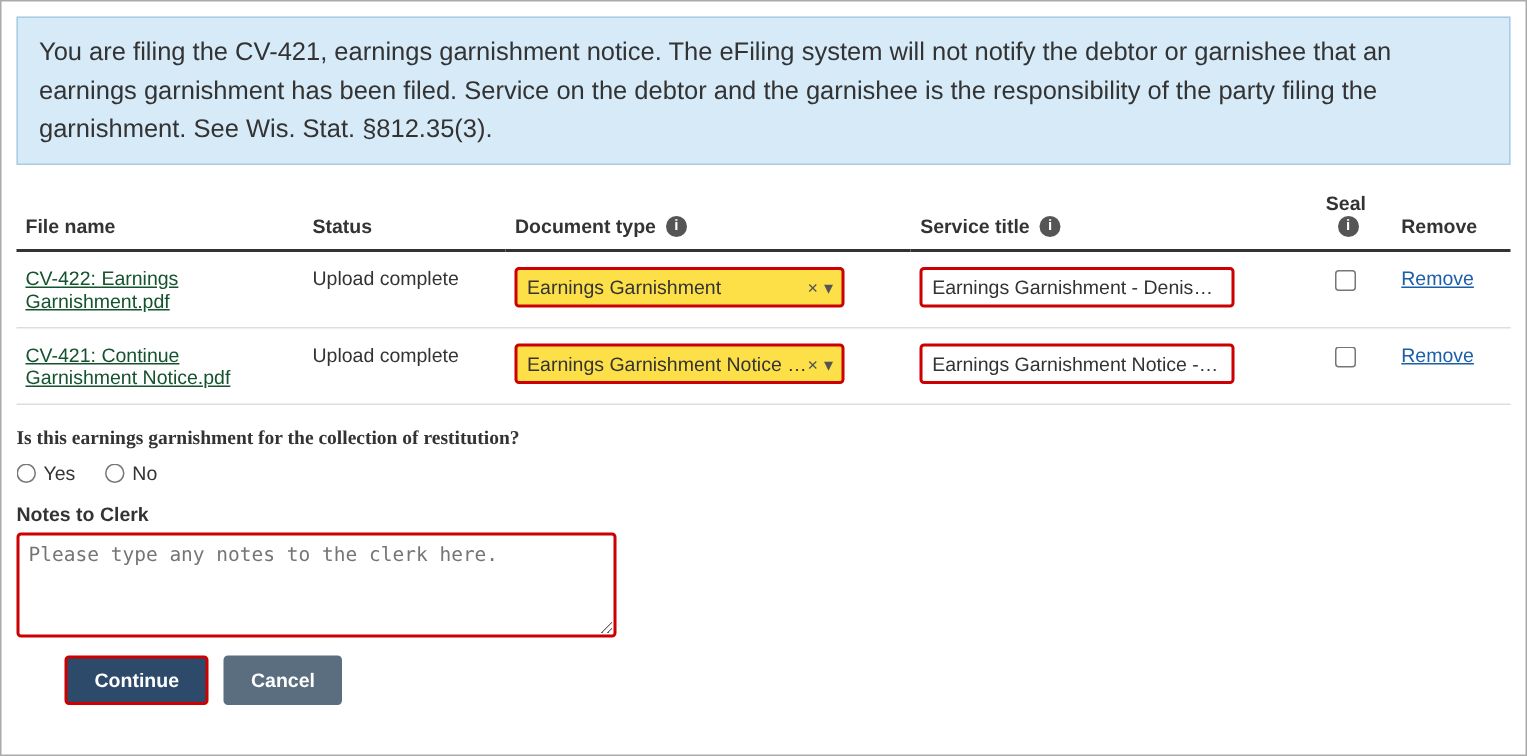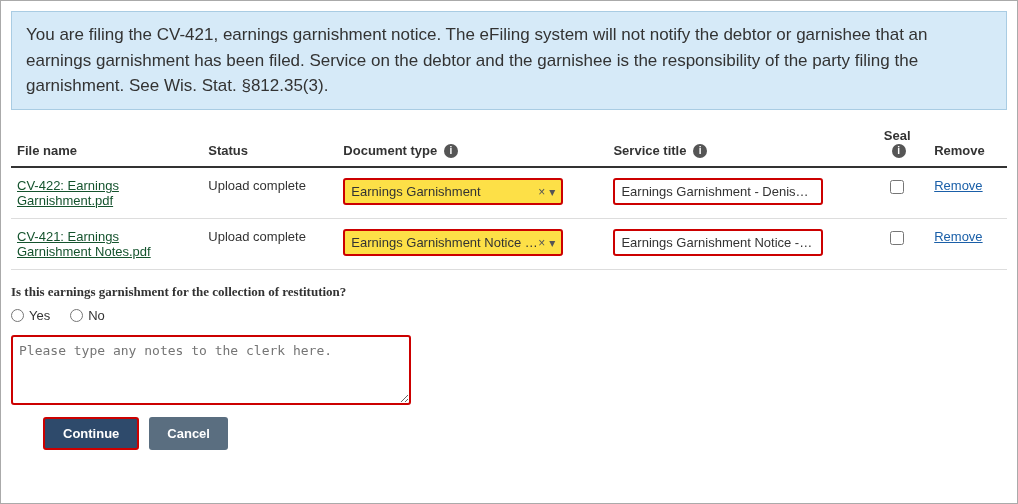--- a/index.html
+++ b/index.html
@@ -246,21 +246,21 @@
           <td class="col-seal" style="text-align:center; padding-top:12px;">
             <input type="checkbox" class="seal-checkbox" style="">
           </td>
           <td class="col-remove">
             <a class="remove-link">Remove</a>
           </td>
         </tr>
 
         <tr class="table-row">
           <td class="col-filename">
-            <a class="file-link">CV-421: Earnings Garnishment Notes.pdf</a>
+            <a class="file-link">CV-421: Continue Garnishment Notice.pdf</a>
           </td>
           <td class="col-status">Upload complete</td>
           <td class="col-doctype">
             <div class="select-box">
               <span class="select-box-text">Earnings Garnishment Notice - S...</span>
               <span class="select-box-controls">
                 <span class="select-x">×</span>
                 <span class="select-chevron">▾</span>
               </span>
             </div>
@@ -284,20 +284,21 @@
     <div class="radio-group">
       <label class="radio-label">
         <input type="radio" name="restitution" style="">
         <span>Yes</span>
       </label>
       <label class="radio-label">
         <input type="radio" name="restitution" style="">
         <span>No</span>
       </label>
     </div>
+    <div class="notes-label">Notes to Clerk</div>
     <textarea class="notes-textarea" placeholder="Please type any notes to the clerk here." style=""></textarea>
     <div class="btn-row">
       <button class="btn-continue">Continue</button>
       <button class="btn-cancel">Cancel</button>
     </div>
   </div>
 
 </div>
 
 </body></html>

